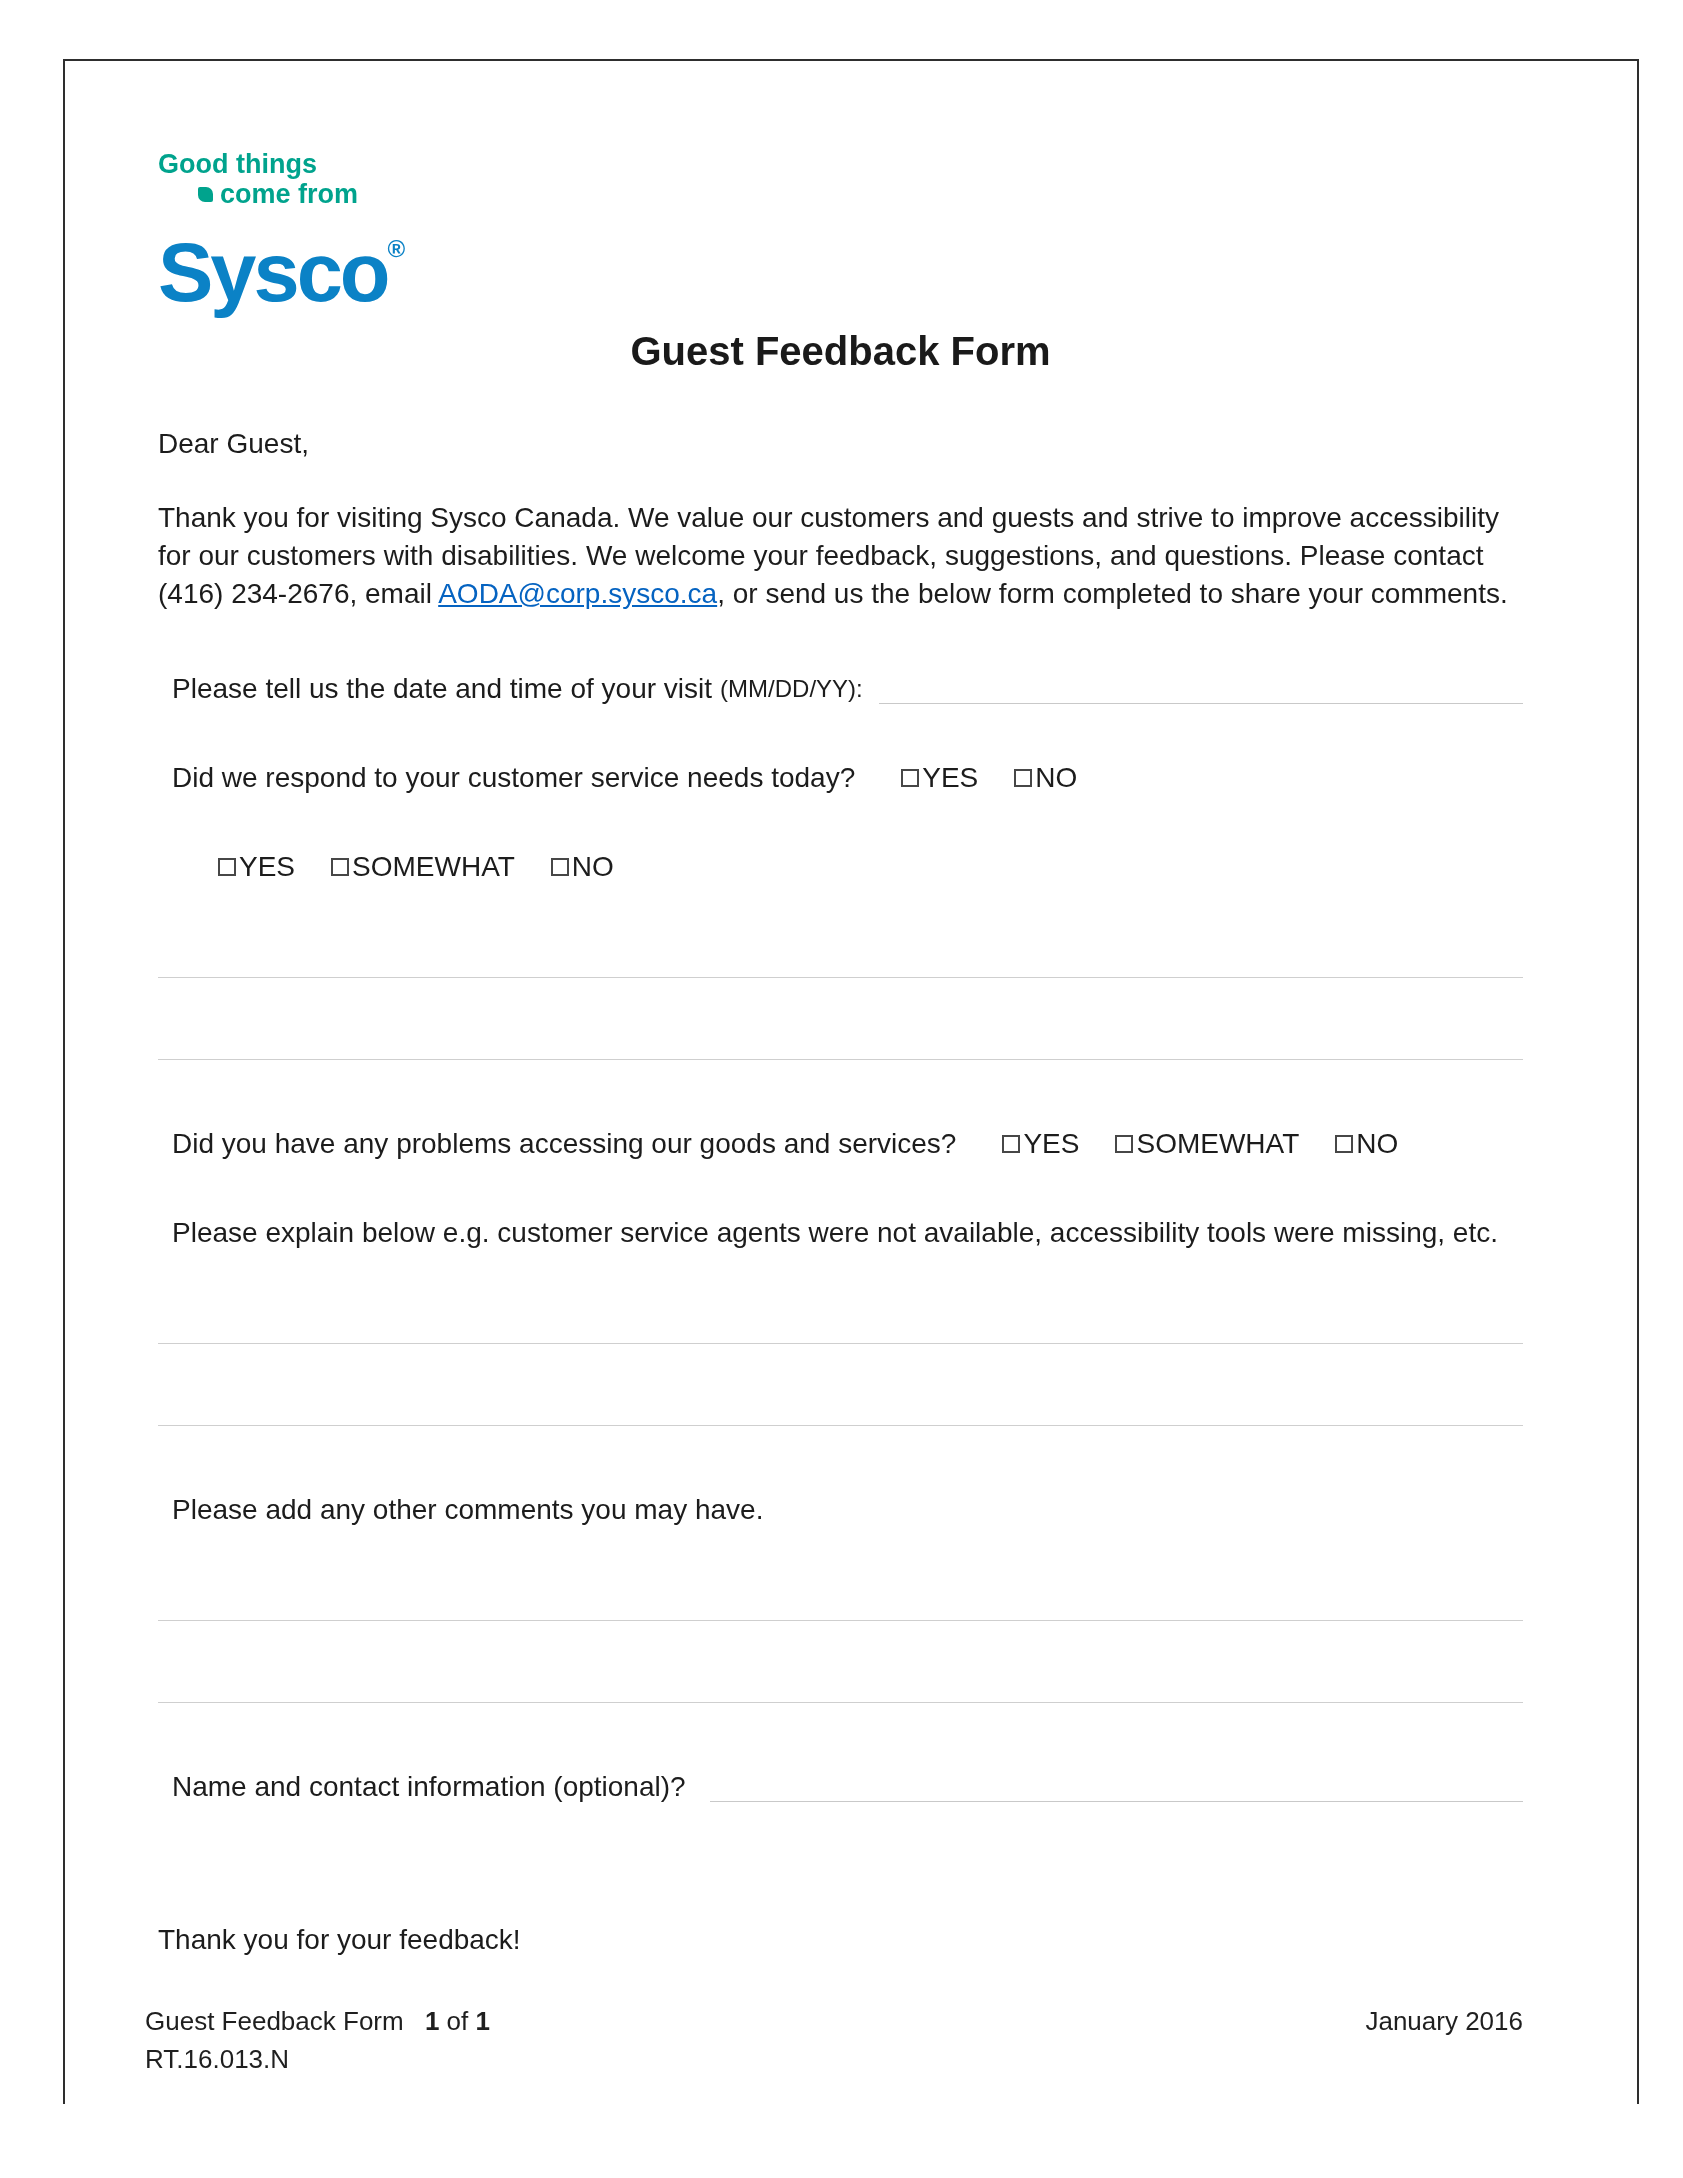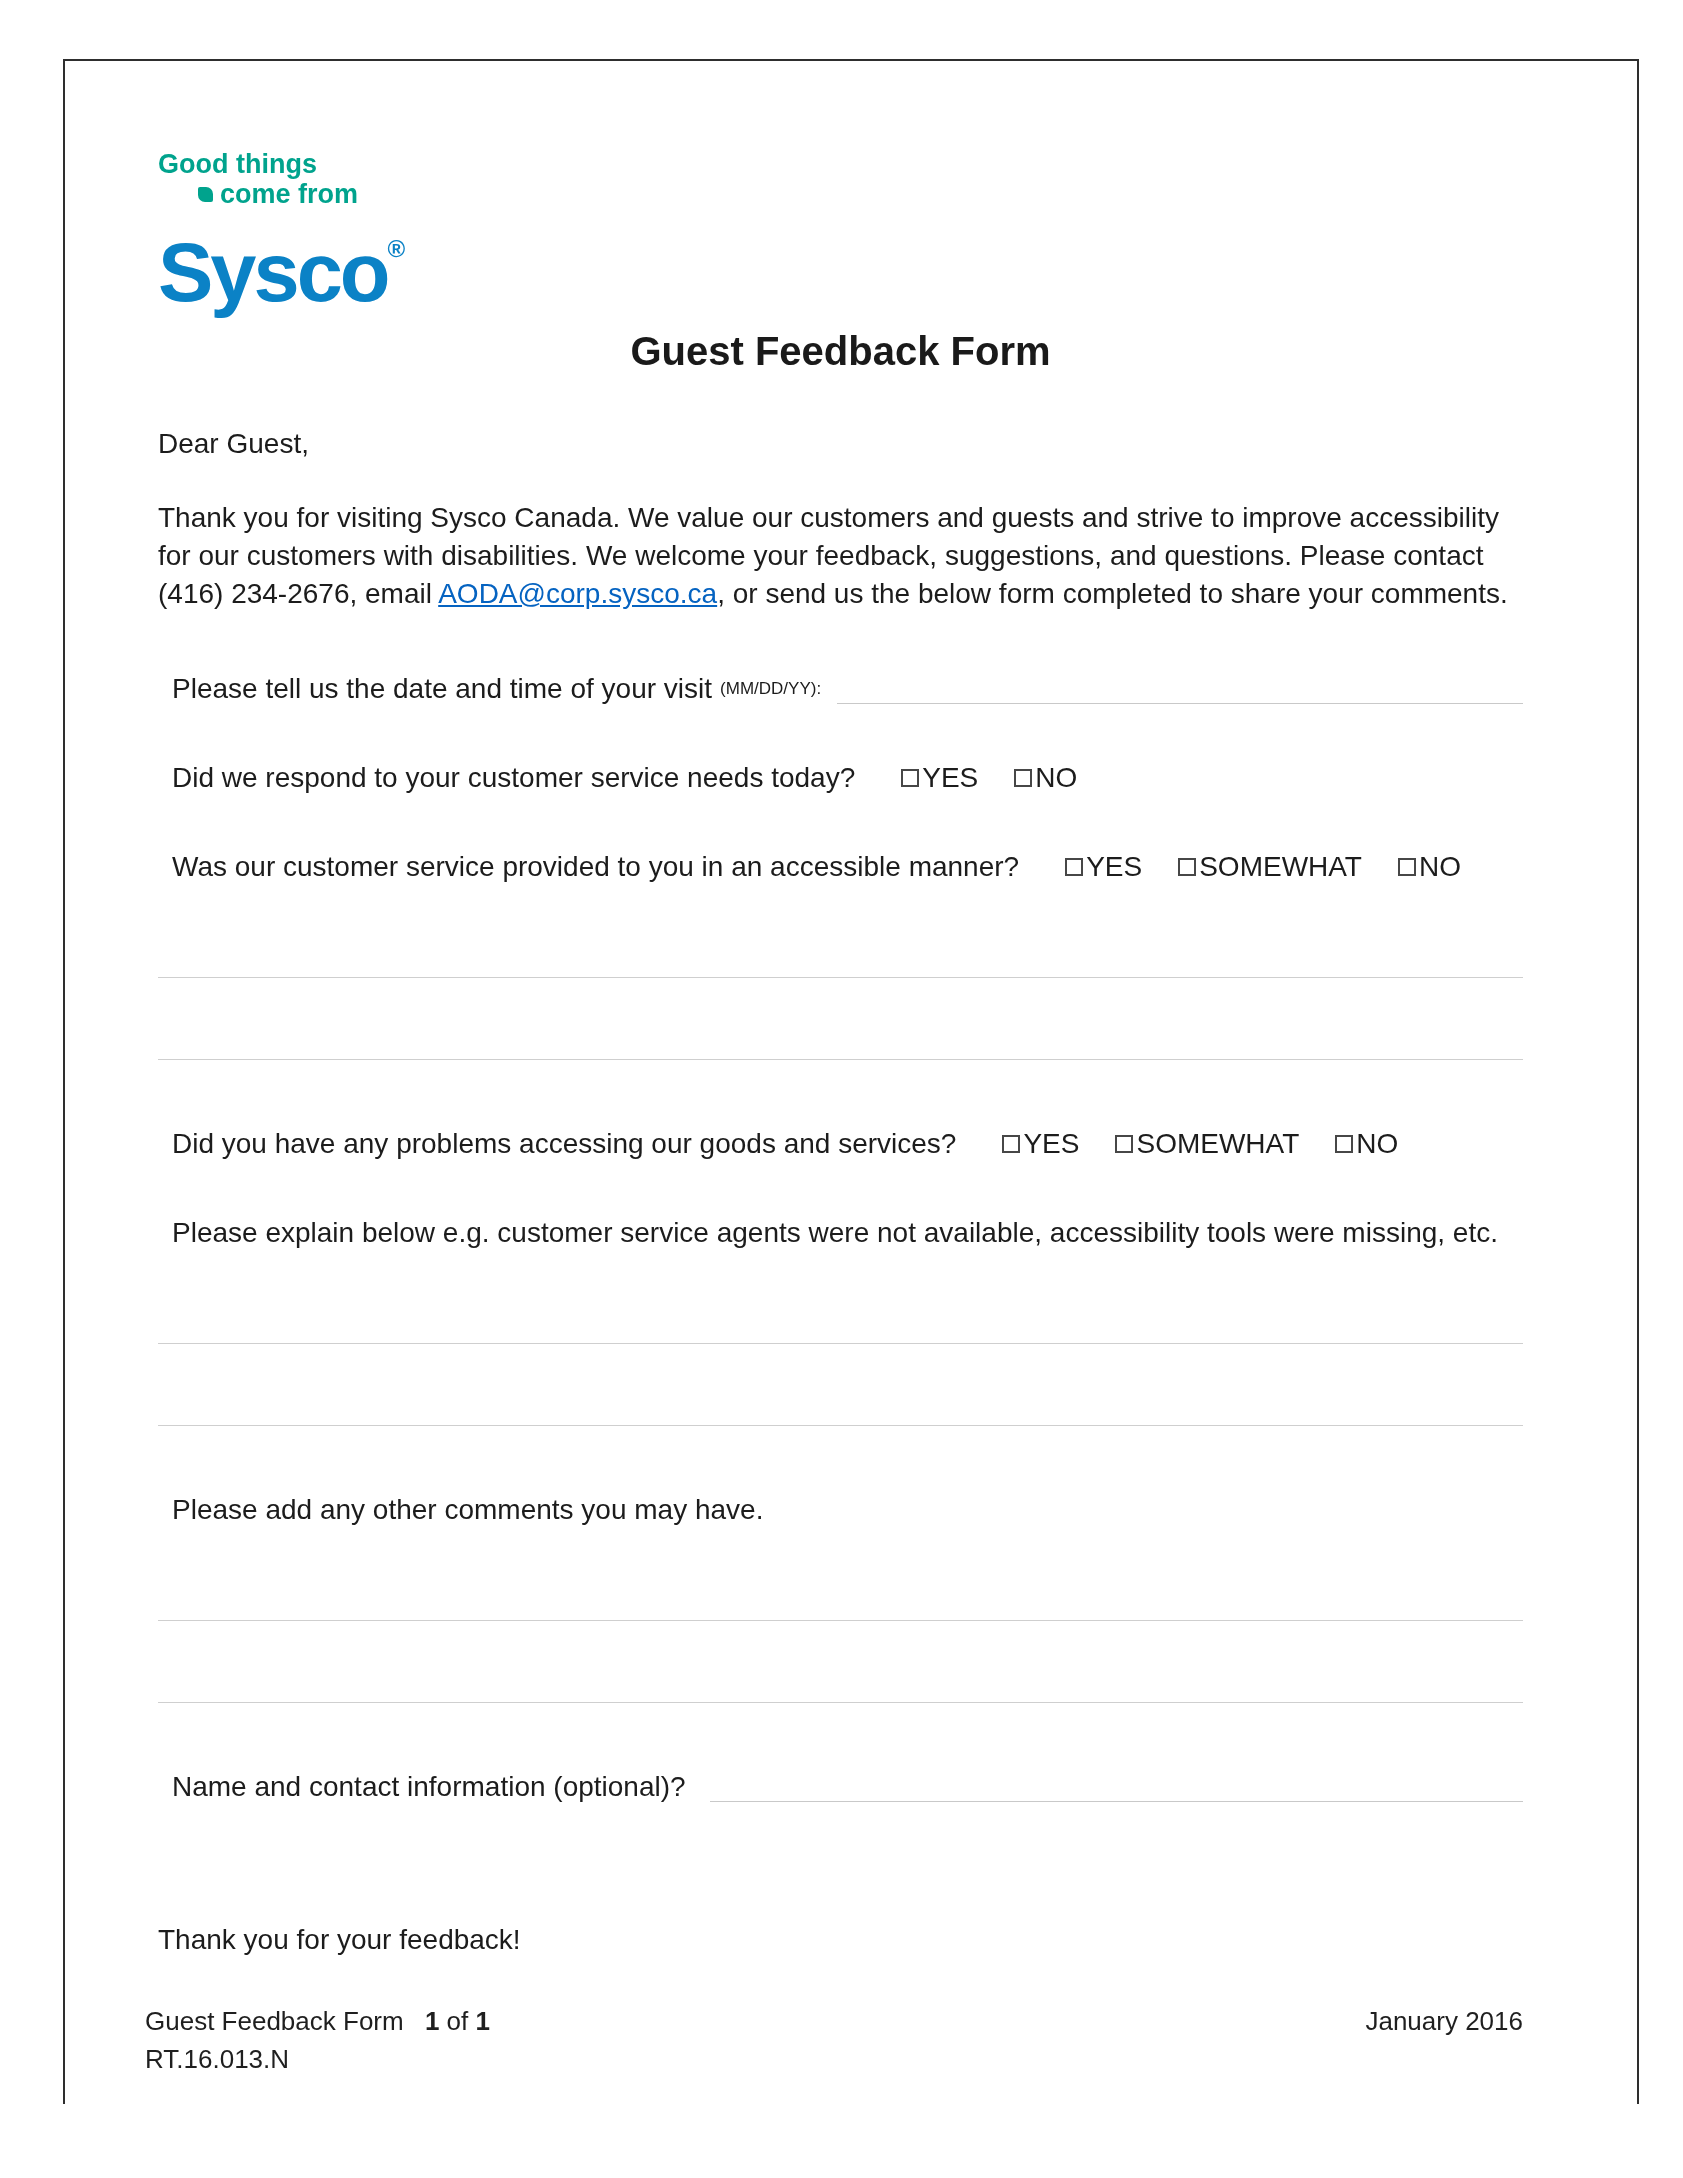--- a/index.html
+++ b/index.html
@@ -80,21 +80,21 @@
   .fill-line {
     flex: 1 1 auto;
     height: 0;
     border-bottom: 1px solid #c9c9c9;
     align-self: flex-end;
     margin-bottom: 4px;
     margin-left: 16px;
     cursor: text;
   }
   .fill-line.name-line { margin-left: 24px; }
-  .format-hint { font-size: 17px; margin-left: 8px; }
+  .format-hint { font-size: 24px; margin-left: 8px; }
   .q-row { display: flex; align-items: baseline; margin-top: 51px; text-align: right; }
   .q-options { display: inline-flex; gap: 36px; margin-left: 46px; }
   .opt { display: inline-flex; align-items: center; white-space: nowrap; }
   .cb {
     width: 18px; height: 18px;
     border: 2px solid #474747;
     display: inline-block;
     margin-right: 3px;
     background: #ffffff;
     cursor: pointer;
@@ -166,21 +166,20 @@
             <span>YES</span>
           </span>
           <span class="opt">
             <span class="cb"></span>
             <span>NO</span>
           </span>
         </span>
       </div>
 
       <div class="q-row">
-        <span>Was our customer service provided to you in an accessible manner?</span>
         <span class="q-options">
           <span class="opt">
             <span class="cb"></span>
             <span>YES</span>
           </span>
           <span class="opt">
             <span class="cb"></span>
             <span>SOMEWHAT</span>
           </span>
           <span class="opt">

